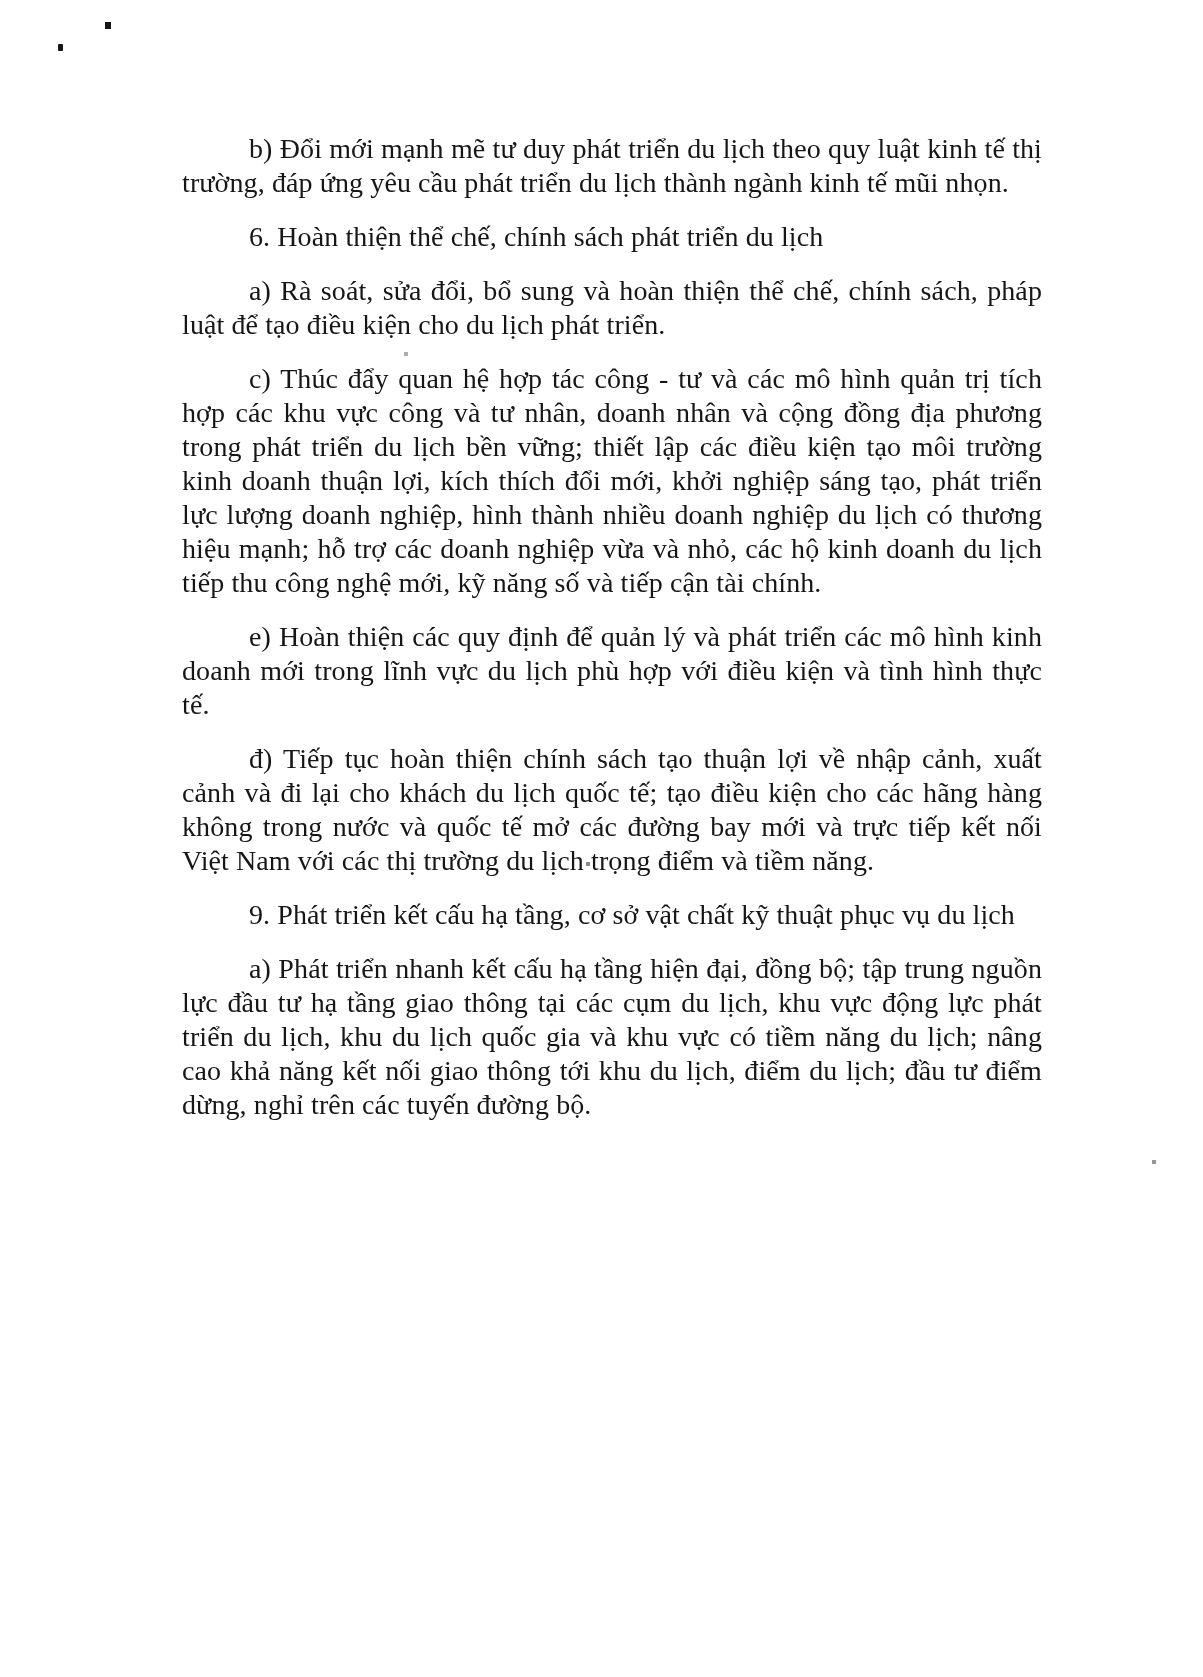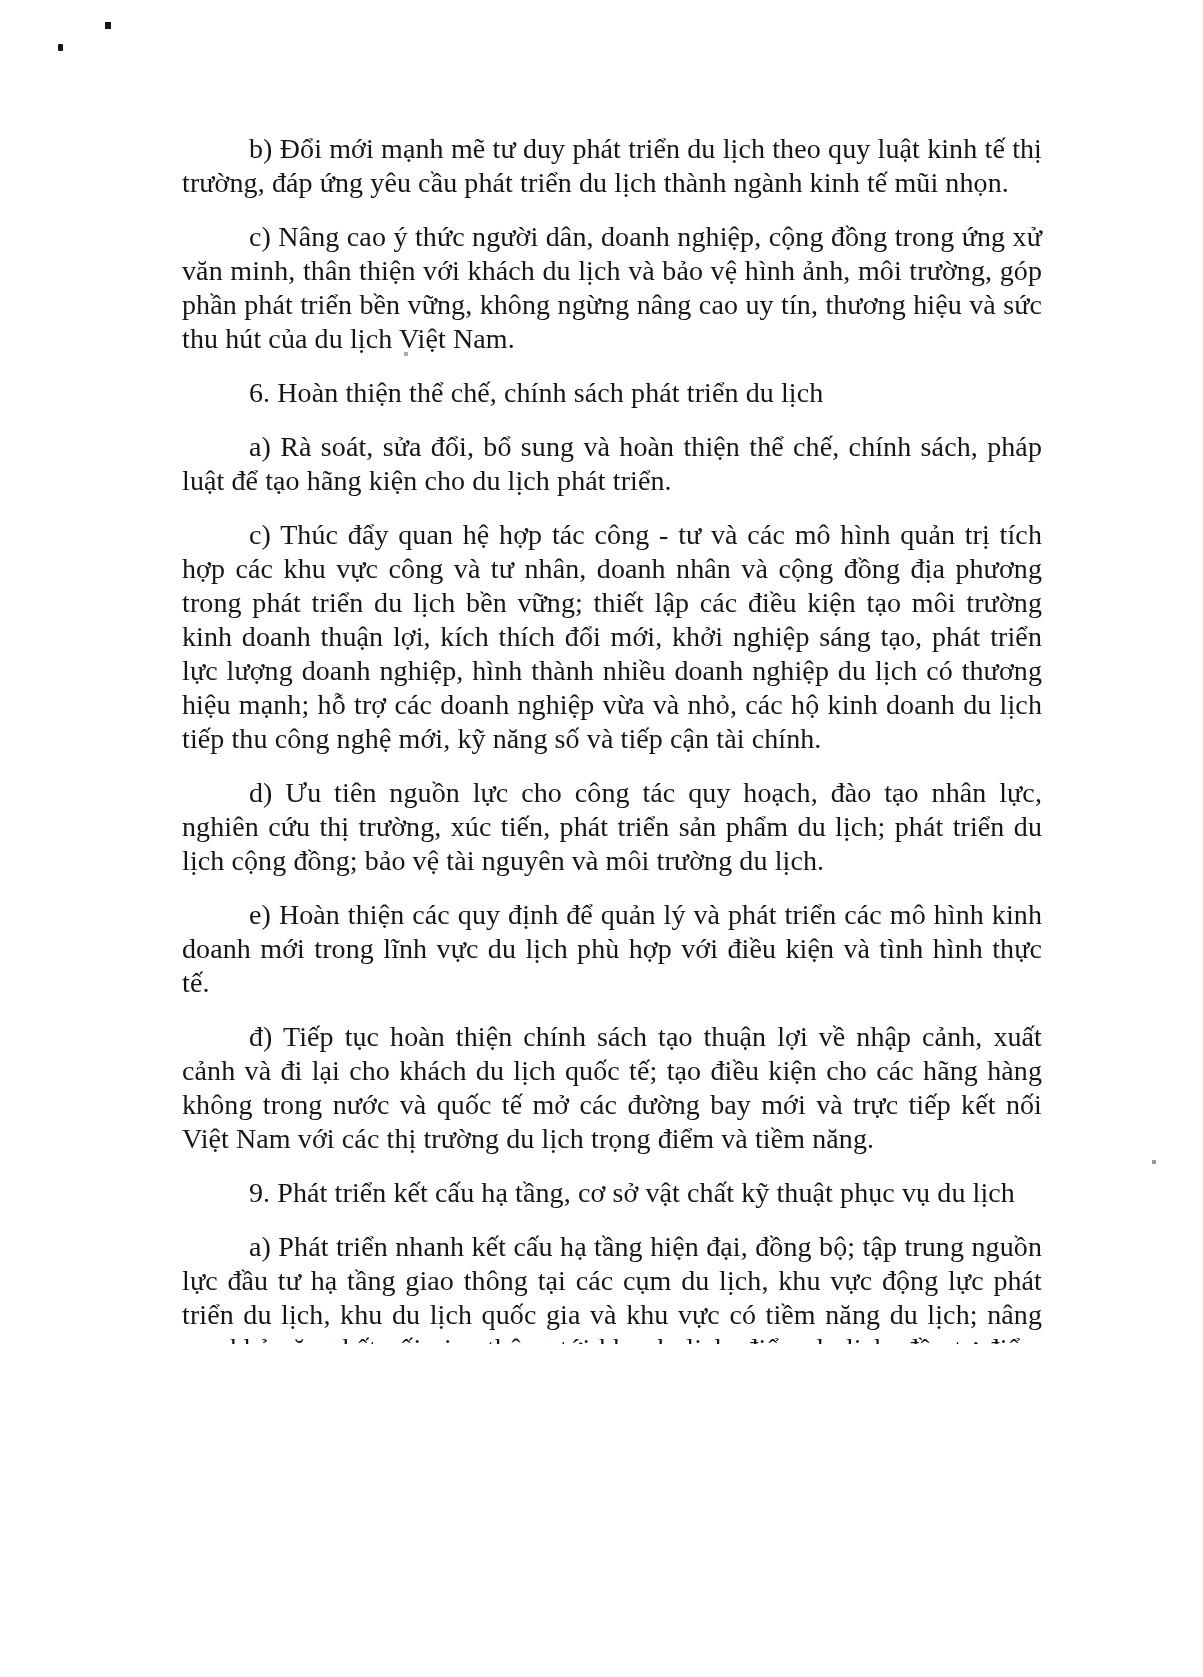--- a/index.html
+++ b/index.html
@@ -105,25 +105,23 @@
 
   <div class="speck speck-1"></div>
   <div class="speck speck-2"></div>
   <div class="speck speck-3"></div>
   <div class="speck speck-4"></div>
   <div class="speck speck-5"></div>
   <div class="speck speck-6"></div>
 
   <main class="doc-body">
       <p class="para body">b) Đổi mới mạnh mẽ tư duy phát triển du lịch theo quy luật kinh tế thị trường, đáp ứng yêu cầu phát triển du lịch thành ngành kinh tế mũi nhọn.</p>
-      <p class="para body">c) Nâng cao ý thức người dân, doanh nghiệp, cộng đồng trong ứng xử văn minh, thân thiện với khách du lịch và bảo vệ hình ảnh, môi trường, góp phần phát triển bền vững, không ngừng nâng cao uy tín, thương hiệu và sức thu hút của du lịch Việt Nam.</p>
       <p class="para heading">6. Hoàn thiện thể chế, chính sách phát triển du lịch</p>
-      <p class="para body">a) Rà soát, sửa đổi, bổ sung và hoàn thiện thể chế, chính sách, pháp luật để tạo hãng kiện cho du lịch phát triển.</p>
+      <p class="para body">a) Rà soát, sửa đổi, bổ sung và hoàn thiện thể chế, chính sách, pháp luật để tạo điều kiện cho du lịch phát triển.</p>
       <p class="para body">c) Thúc đẩy quan hệ hợp tác công - tư và các mô hình quản trị tích hợp các khu vực công và tư nhân, doanh nhân và cộng đồng địa phương trong phát triển du lịch bền vững; thiết lập các điều kiện tạo môi trường kinh doanh thuận lợi, kích thích đổi mới, khởi nghiệp sáng tạo, phát triển lực lượng doanh nghiệp, hình thành nhiều doanh nghiệp du lịch có thương hiệu mạnh; hỗ trợ các doanh nghiệp vừa và nhỏ, các hộ kinh doanh du lịch tiếp thu công nghệ mới, kỹ năng số và tiếp cận tài chính.</p>
-      <p class="para body">d) Ưu tiên nguồn lực cho công tác quy hoạch, đào tạo nhân lực, nghiên cứu thị trường, xúc tiến, phát triển sản phẩm du lịch; phát triển du lịch cộng đồng; bảo vệ tài nguyên và môi trường du lịch.</p>
       <p class="para body">e) Hoàn thiện các quy định để quản lý và phát triển các mô hình kinh doanh mới trong lĩnh vực du lịch phù hợp với điều kiện và tình hình thực tế.</p>
       <p class="para body">đ) Tiếp tục hoàn thiện chính sách tạo thuận lợi về nhập cảnh, xuất cảnh và đi lại cho khách du lịch quốc tế; tạo điều kiện cho các hãng hàng không trong nước và quốc tế mở các đường bay mới và trực tiếp kết nối Việt Nam với các thị trường du lịch trọng điểm và tiềm năng.</p>
       <p class="para heading">9. Phát triển kết cấu hạ tầng, cơ sở vật chất kỹ thuật phục vụ du lịch</p>
       <p class="para body">a) Phát triển nhanh kết cấu hạ tầng hiện đại, đồng bộ; tập trung nguồn lực đầu tư hạ tầng giao thông tại các cụm du lịch, khu vực động lực phát triển du lịch, khu du lịch quốc gia và khu vực có tiềm năng du lịch; nâng cao khả năng kết nối giao thông tới khu du lịch, điểm du lịch; đầu tư điểm dừng, nghỉ trên các tuyến đường bộ.</p>
     </main>
 
   <div class="page-number">3</div>
 
   <div class="watermark">
     <div class="wm-brand">

